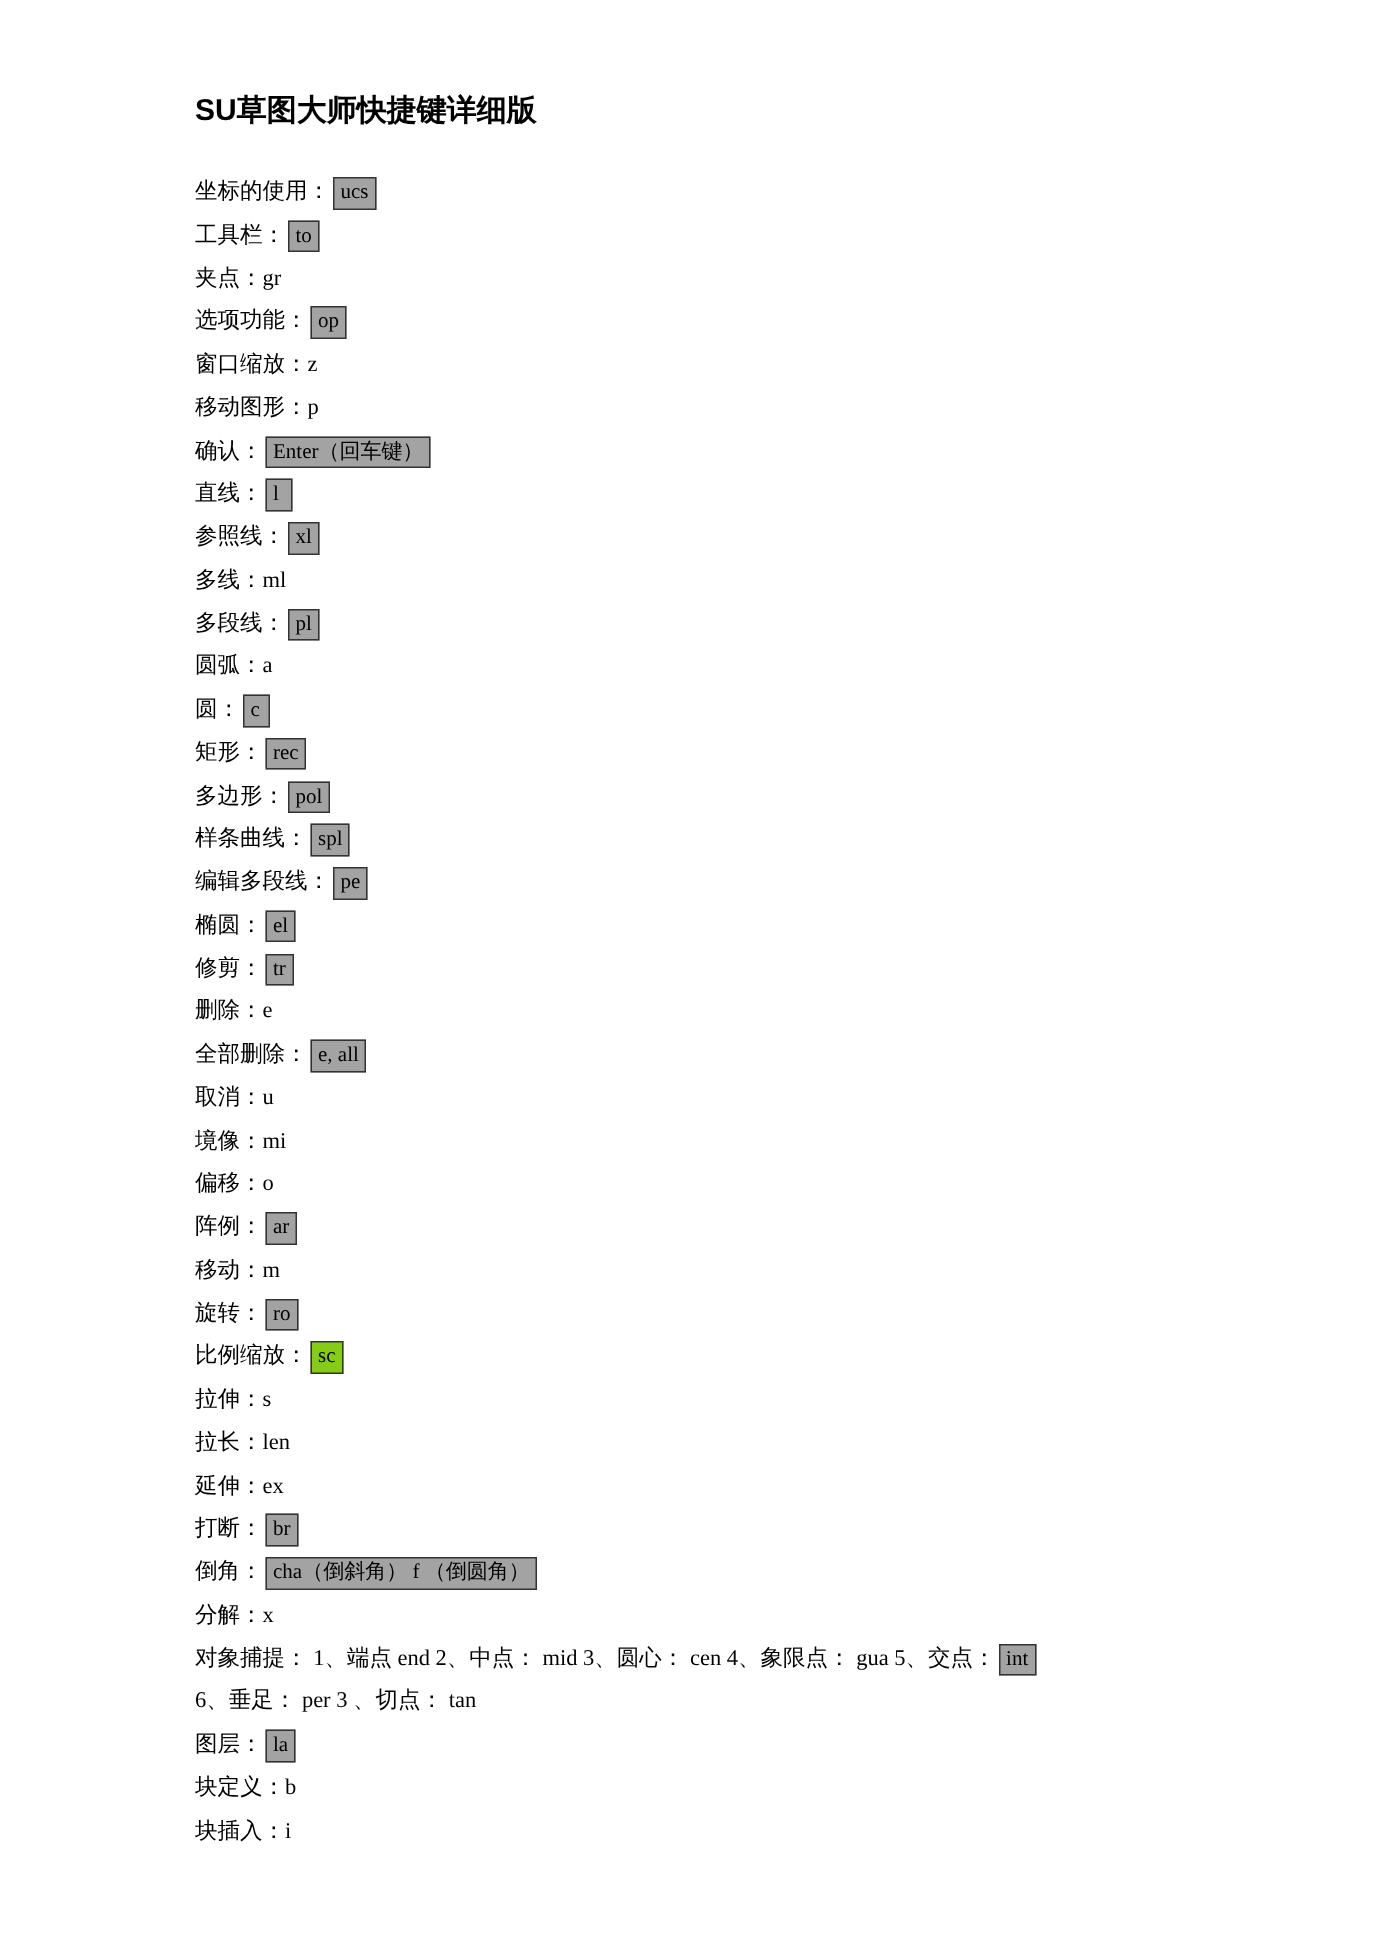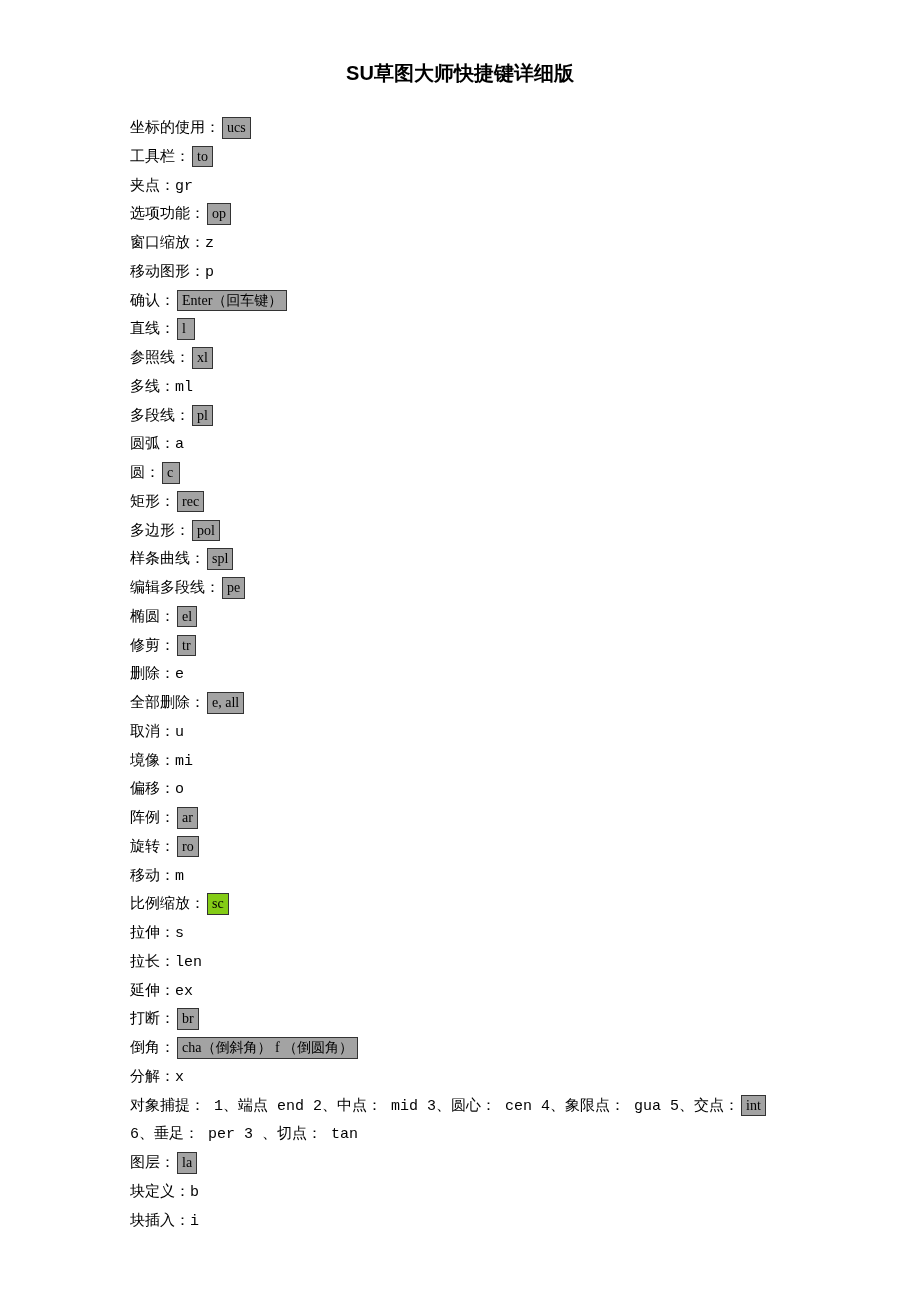--- a/index.html
+++ b/index.html
@@ -10,38 +10,36 @@
     body {
       background: #ffffff;
       font-family: "SimSun", "宋体", serif;
       font-size: 15px;
       color: #000000;
       width: 920px;
       min-height: 1303px;
       padding: 60px 130px;
     }
     h1 {
-      text-align: center;
       font-size: 20px;
       font-weight: bold;
       margin-bottom: 28px;
       font-family: "SimHei", "黑体", sans-serif;
     }
     .content {
       line-height: 1.85;
     }
     .line {
       display: flex;
       align-items: baseline;
       flex-wrap: wrap;
       margin-bottom: 1px;
     }
     .label {
       white-space: nowrap;
-      font-family: Liberation Mono, monospace;
     }
     .kbd-box {
       display: inline-block;
       border: 1px solid #333;
       padding: 0px 4px;
       margin-left: 2px;
       background: #a3a3a3;
       font-size: 14px;
       line-height: 1.4;
       min-width: 18px;
@@ -178,26 +176,26 @@
   <div class="line">
     <span class="label">偏移：o</span>
   </div>
 
   <div class="line">
     <span class="label">阵例：</span>
     <span class="kbd-box">ar</span>
   </div>
 
   <div class="line">
+    <span class="label">移动：m</span>
+  </div>
+
+  <div class="line">
     <span class="label">旋转：</span>
     <span class="kbd-box">ro</span>
-  </div>
-
-  <div class="line">
-    <span class="label">移动：m</span>
   </div>
 
   <div class="line">
     <span class="label">比例缩放：</span>
     <span class="kbd-box-blue">sc</span>
   </div>
 
   <div class="line">
     <span class="label">拉伸：s</span>
   </div>

